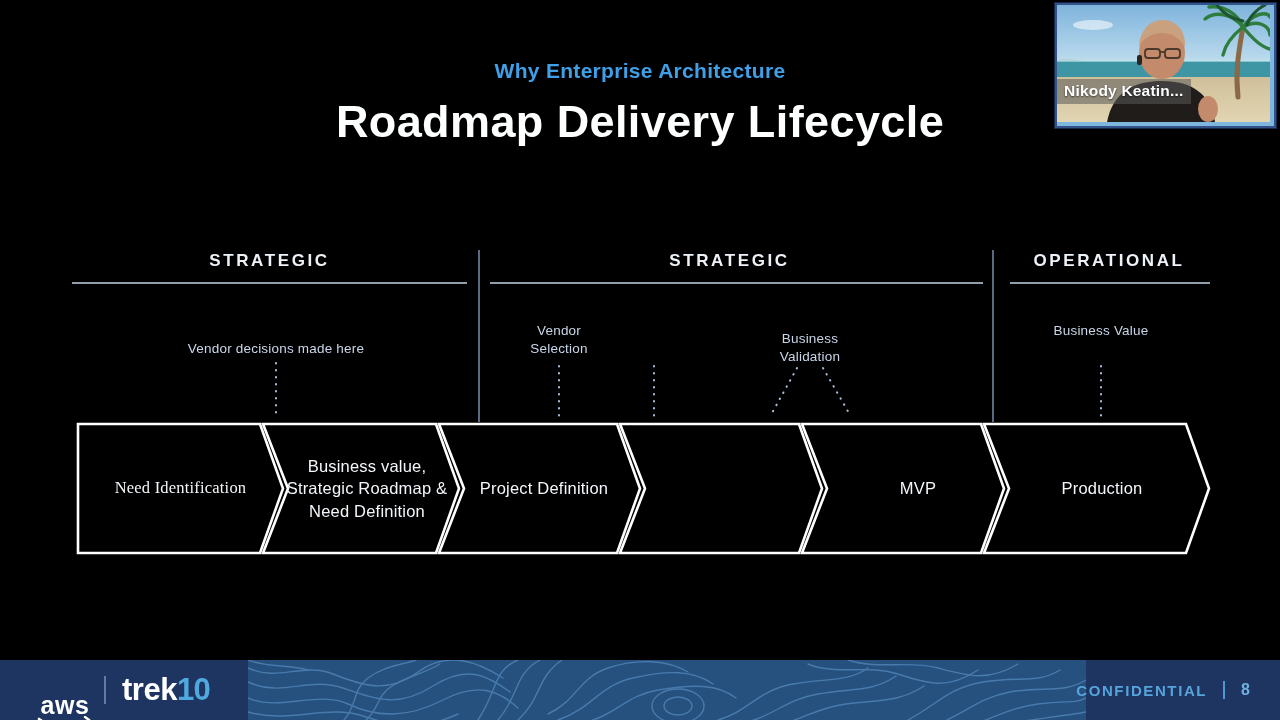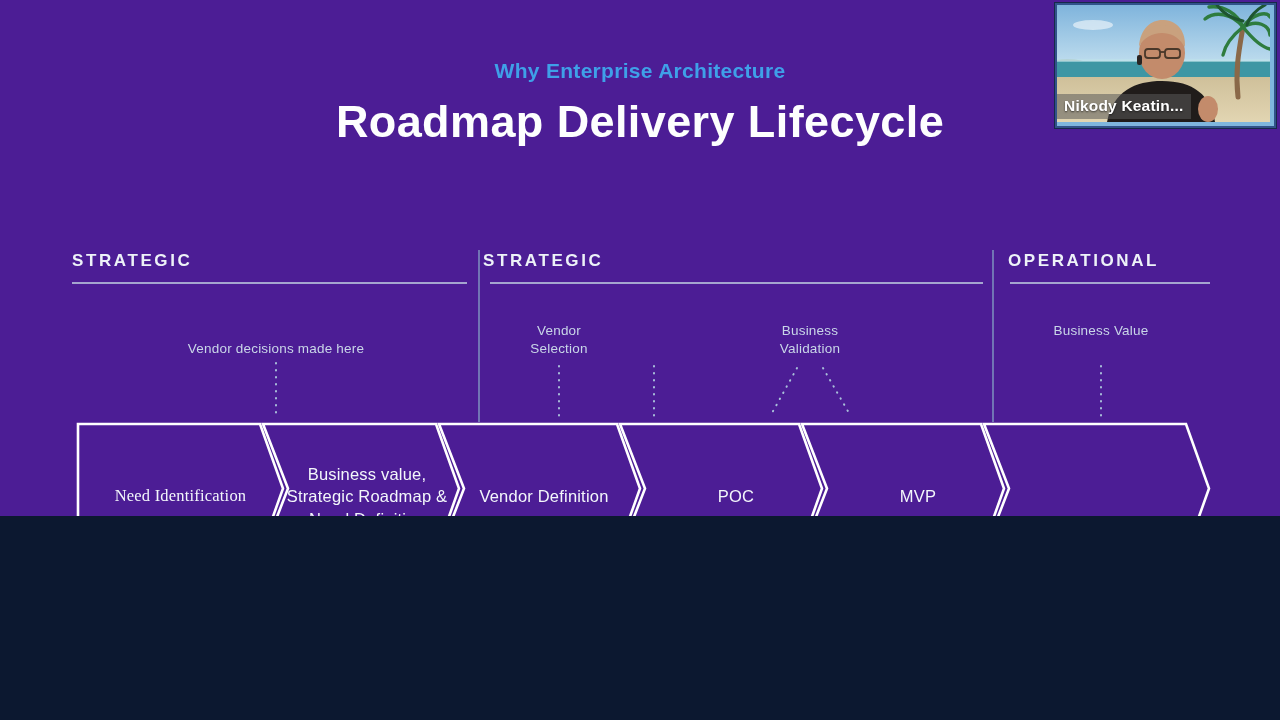--- a/index.html
+++ b/index.html
@@ -1,45 +1,45 @@
 <!DOCTYPE html>
 <html><head>
 <meta charset="utf-8">
 <style>
   html,body{margin:0;padding:0;background:#0c1830;}
-  .stage-wrap{position:relative;width:1280px;height:516px;overflow:hidden;
-    background:#4c1d95;font-family:"Liberation Sans","DejaVu Sans",sans-serif;}
+  .stage-wrap{position:relative;width:1280px;height:720px;overflow:hidden;
+    background:#000000;font-family:"Liberation Sans","DejaVu Sans",sans-serif;}
   .abs{position:absolute;}
 
   
   .kicker{left:0;top:58.6px;width:1280px;text-align:center;
     font-size:21px;font-weight:700;color:#3fa0e8;letter-spacing:.3px;}
   .main-title{left:0;top:96px;width:1280px;text-align:center;
     font-size:45px;font-weight:700;color:#fdfefe;letter-spacing:.4px;}
 
   
-  .phase-label{top:251px;height:26px;text-align:left;
+  .phase-label{top:251px;height:26px;text-align:center;
     font-size:17px;font-weight:700;color:#edf2f8;letter-spacing:2.6px;}
   .phase-strategic{left:72px;width:395px;}
   .phase-tactical{left:483px;width:493px;}
   .phase-operational{left:1008px;width:202px;}
 
   
   .annotation{color:#c9d6e8;font-size:13.5px;line-height:1.32;
     text-align:center;letter-spacing:.2px;}
   .ann-0{left:166px;top:340px;width:220px;}
   .ann-1{left:512px;top:322px;width:94px;}
   .ann-2{left:589px;top:322px;width:125px;}
-  .ann-3{left:753px;top:322px;width:114px;text-align:center;}
+  .ann-3{left:753px;top:330px;width:114px;text-align:center;}
   .ann-4{left:1049px;top:322px;width:104px;}
 
   
   .stage-label{top:424px;height:129px;display:flex;align-items:center;
     justify-content:center;text-align:center;color:#f3f7fb;
-    font-size:16.5px;line-height:1.34;letter-spacing:.2px;margin-top:8px;}
+    font-size:16.5px;line-height:1.34;letter-spacing:.2px;}
   .stage-0{left:88px;width:185px;font-family:Liberation Serif, serif;}
   .stage-1{left:286px;width:162px;}
   .stage-2{left:468px;width:152px;}
   .stage-3{left:652px;width:168px;}
   .stage-4{left:834px;width:168px;}
   .stage-5{left:1012px;width:180px;}
 
   
   .footer{left:0;top:660px;width:1280px;height:60px;background:#1d3560;}
   .footer-pattern{left:248px;top:0;width:838px;height:60px;}
@@ -52,21 +52,21 @@
   .trek-blue{color:#4fa9df;}
   .confidential-group{right:30px;top:0;height:60px;display:flex;align-items:center;gap:16px;}
   .confidential-label{color:#57a3db;font-size:15px;font-weight:700;letter-spacing:1.6px;}
   .page-divider{width:2px;height:18px;background:#57a3db;opacity:.9;}
   .page-number{color:#6fb0df;font-size:16px;font-weight:700;}
 
   
   .webcam{left:1055px;top:3px;width:217px;height:121px;
     border:2px solid #31528a;box-shadow:0 0 0 1px #16294a;background:#7fb6de;}
   .webcam svg{display:block;}
-  .webcam-name{position:absolute;left:0;bottom:7px;max-width:170px;
+  .webcam-name{position:absolute;left:0;bottom:22px;max-width:170px;
     background:rgba(90,90,90,.55);color:#ffffff;font-size:15.5px;font-weight:700;
     padding:3px 8px 4px 7px;letter-spacing:.2px;white-space:nowrap;
     text-shadow:0 1px 2px rgba(0,0,0,.6);}
 </style>
 </head>
 <body>
 
 <div class="stage-wrap">
 
   <svg class="abs" style="left:0;top:0;" width="1280" height="720" viewBox="0 0 1280 720">
@@ -108,23 +108,23 @@
   <div class="abs phase-label phase-tactical">STRATEGIC</div>
   <div class="abs annotation ann-0">Vendor decisions made here</div>
 
   <div class="abs phase-label phase-operational">OPERATIONAL</div>
   <div class="abs annotation ann-1">Vendor Selection</div>
   <div class="abs annotation ann-3">Business Validation</div>
   <div class="abs annotation ann-4">Business Value</div>
 
   <div class="abs stage-label stage-0">Need Identification</div>
   <div class="abs stage-label stage-1">Business value, Strategic Roadmap &amp; Need Definition</div>
-  <div class="abs stage-label stage-2">Vendor Definition</div>
-  <div class="abs stage-label stage-3">POC</div>
+  <div class="abs stage-label stage-2">Project Definition</div>
   <div class="abs stage-label stage-4">MVP</div>
+  <div class="abs stage-label stage-5">Production</div>
 
   <div class="abs footer">
 
     <svg class="abs footer-pattern" width="838" height="60" viewBox="0 0 838 60" preserveAspectRatio="none">
       <rect width="838" height="60" fill="#26507e"></rect>
       <g fill="none" stroke="#4e82b5" stroke-width="1.4" opacity="0.85" stroke-linecap="round">
         <path d="M0 8 C 30 22, 55 2, 85 14 S 140 34, 170 12 S 230 2, 255 18"></path>
         <path d="M0 22 C 35 38, 60 16, 95 28 S 150 48, 185 26 S 240 16, 262 32"></path>
         <path d="M0 38 C 30 52, 70 30, 100 44 S 160 58, 195 40 S 250 30, 270 48"></path>
         <path d="M0 52 C 40 64, 80 44, 115 56 S 175 70, 210 54"></path>
@@ -158,20 +158,25 @@
         <path d="M53 4 L49 1 M53 4 L48 7" fill="none" stroke="#ffffff" stroke-width="2.4" stroke-linecap="round"></path>
       </svg>
     </div>
 
     <div class="abs logo-divider"></div>
 
     <div class="abs trek-logo">
       <span class="trek-white">trek</span><span class="trek-blue">10</span>
     </div>
 
+    <div class="abs confidential-group">
+      <span class="confidential-label">CONFIDENTIAL</span>
+      <span class="page-divider"></span>
+      <span class="page-number">8</span>
+    </div>
   </div>
 
   <div class="abs webcam">
     <svg width="213" height="117" viewBox="0 0 213 117">
       <defs>
         <linearGradient id="sky" x1="0" y1="0" x2="0" y2="1">
           <stop offset="0" stop-color="#7fb4dc"></stop>
           <stop offset="1" stop-color="#cde6f2"></stop>
         </linearGradient>
         <linearGradient id="sand" x1="0" y1="0" x2="0" y2="1">

